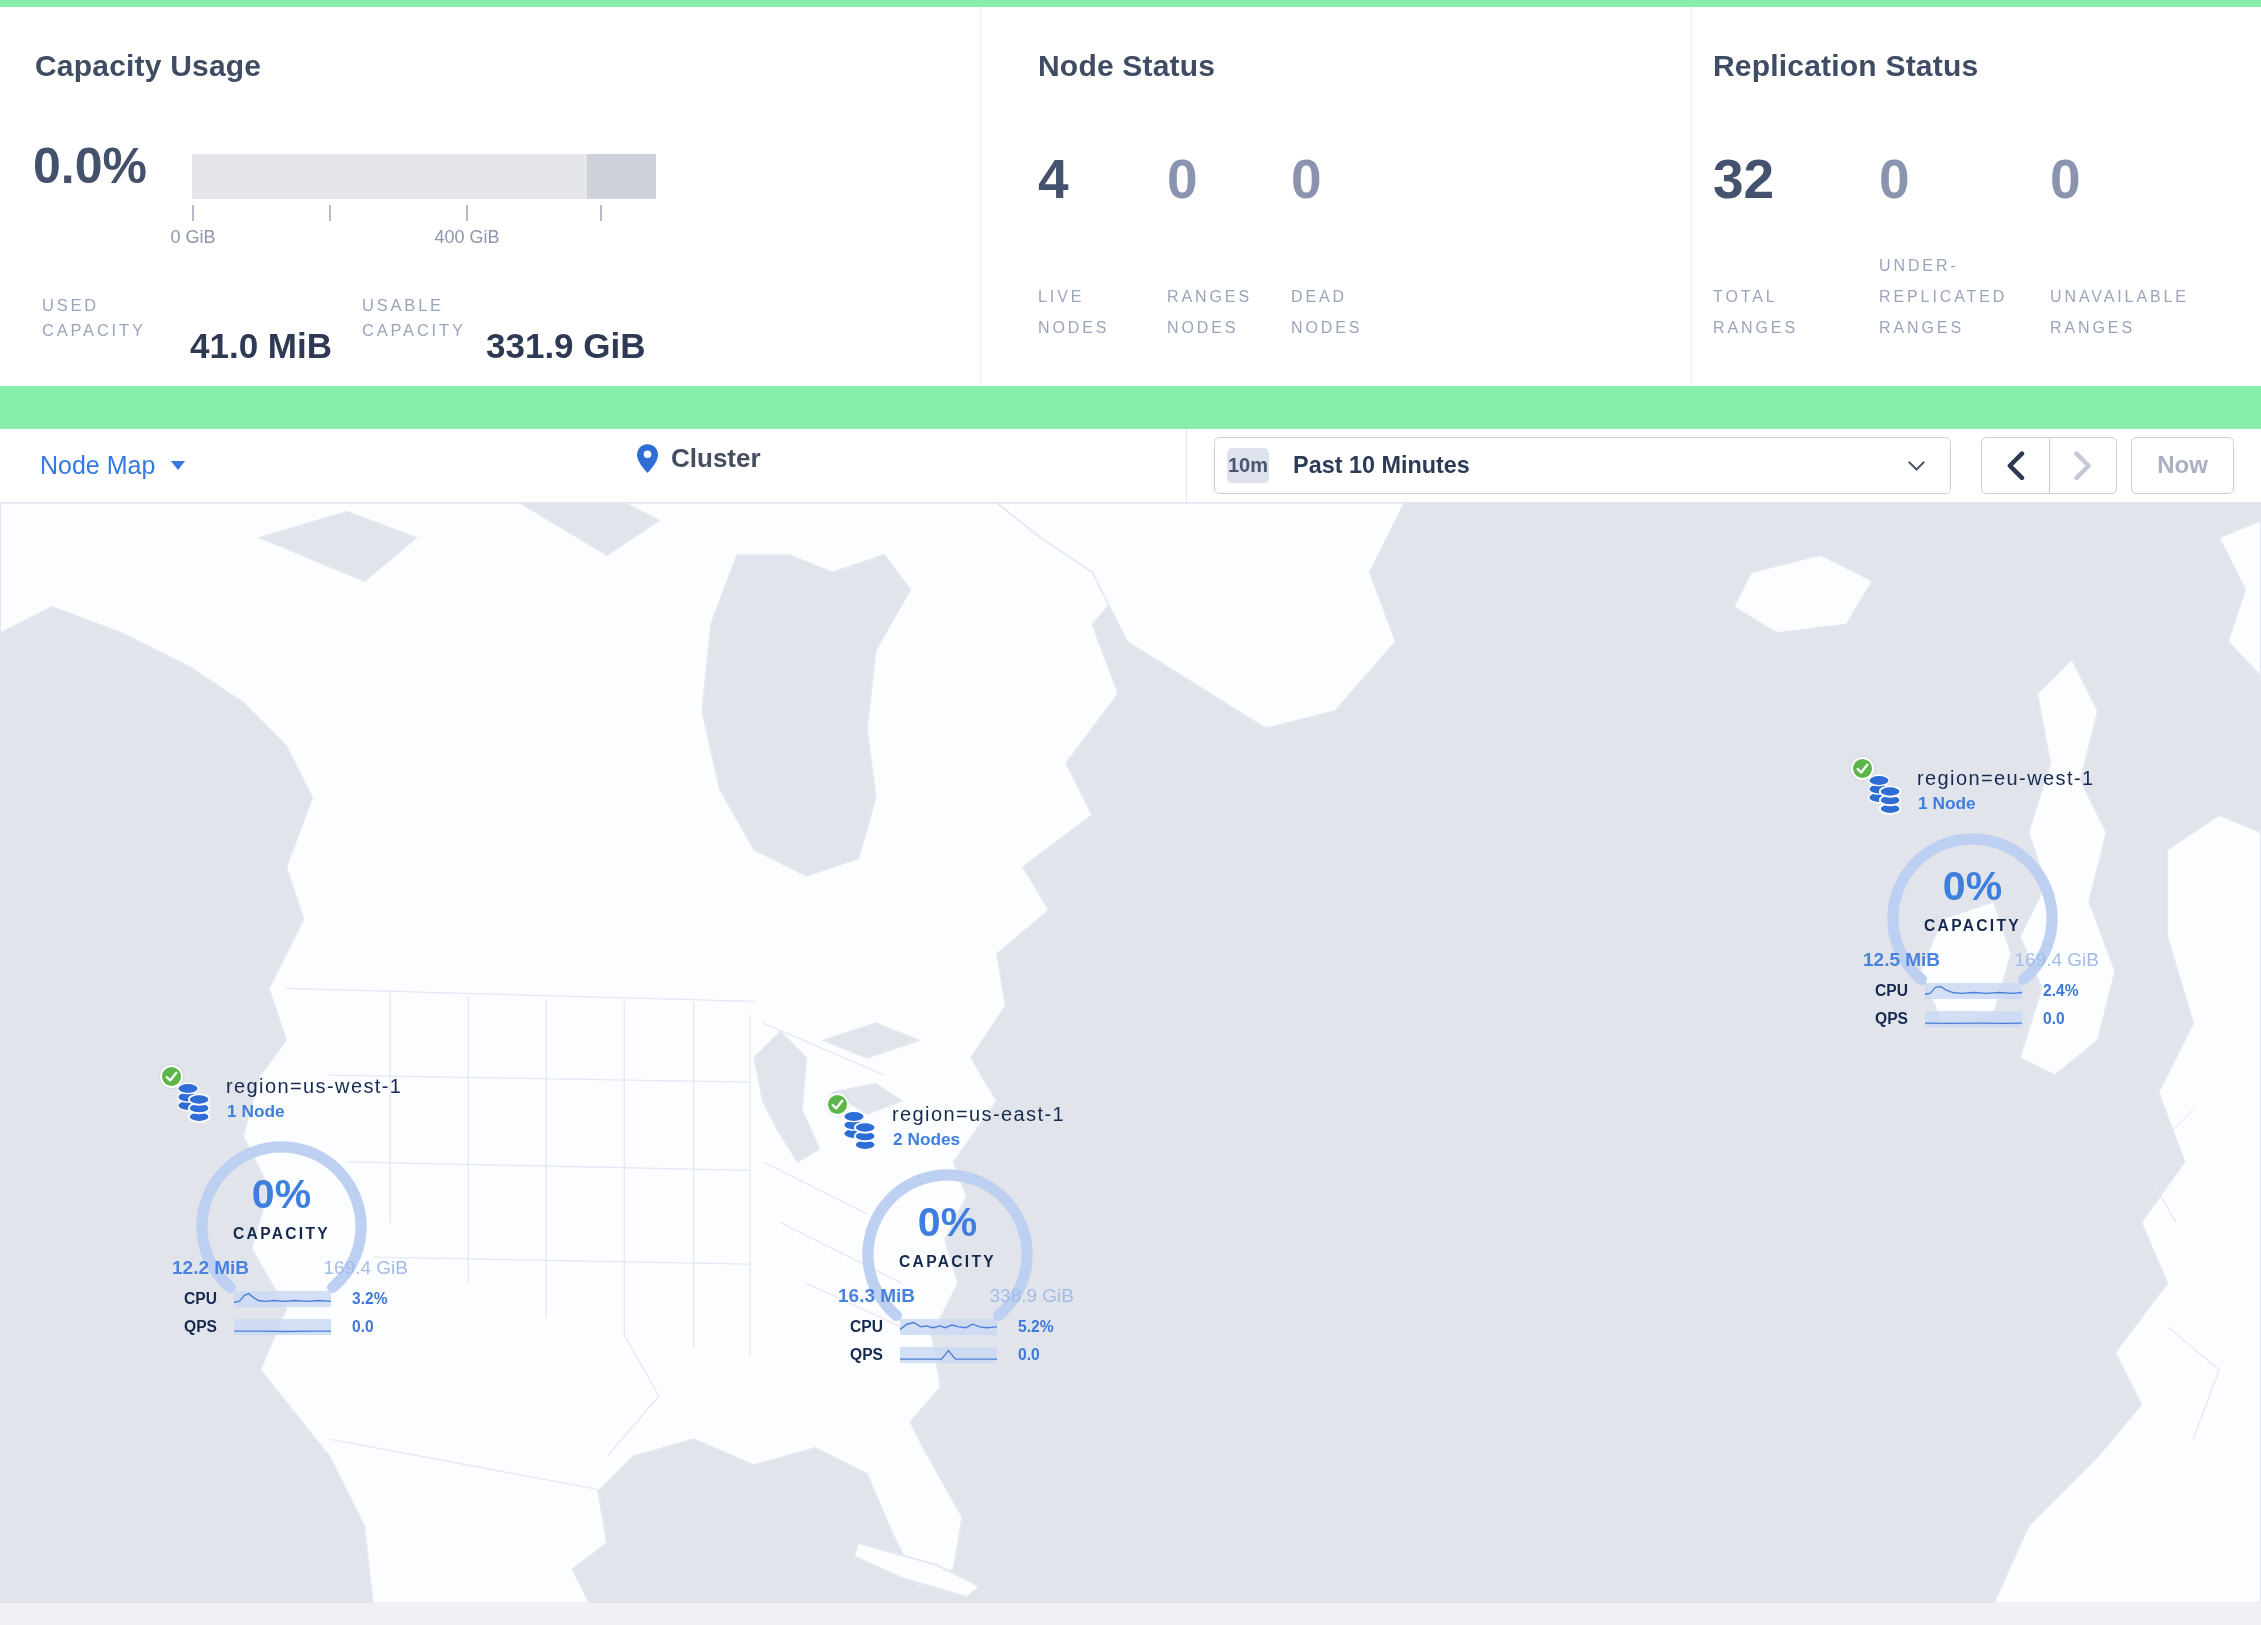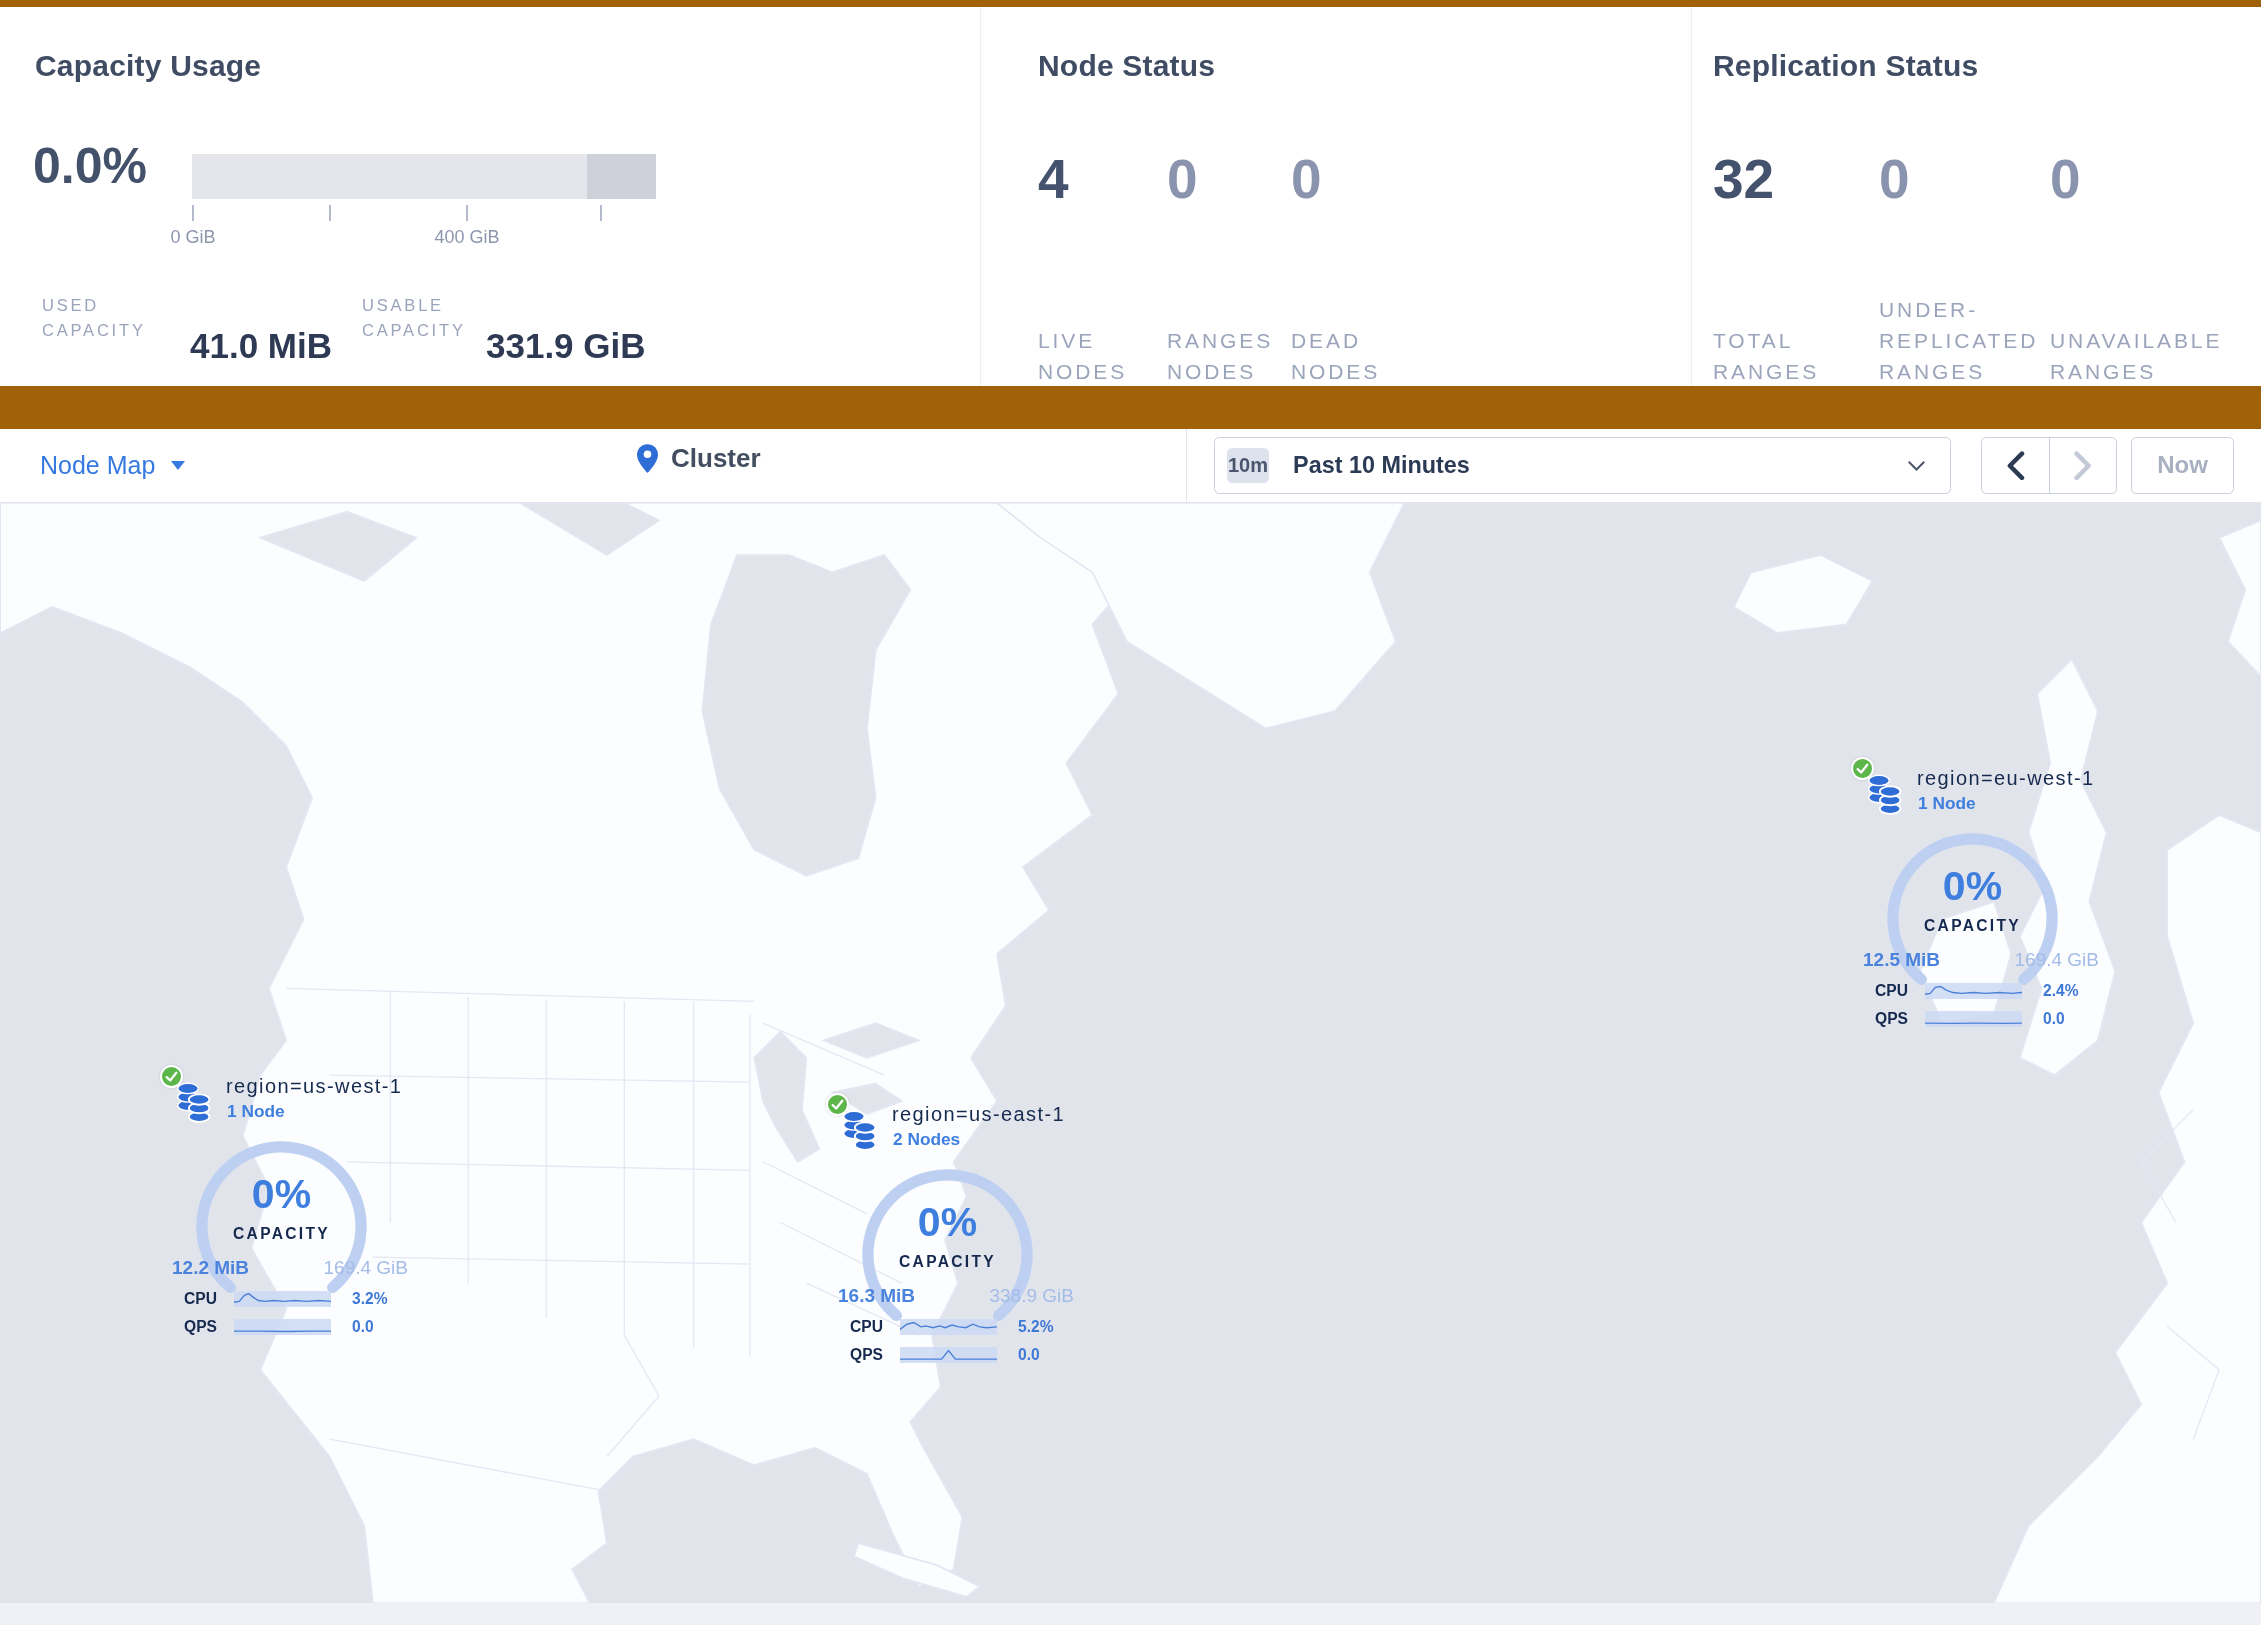--- a/index.html
+++ b/index.html
@@ -1,18 +1,18 @@
 <!DOCTYPE html>
 <html style="font-size:14px"><head>
 <meta charset="utf-8">
 <style>
   * { margin:0; padding:0; box-sizing:border-box; }
   html,body { width:2261px; height:1626px; }
   body { font-family:"Liberation Sans","DejaVu Sans",sans-serif; background:#eef0f5; }
-  #app { position:relative; width:2261px; height:1626px; overflow:hidden; background:#a16207; }
+  #app { position:relative; width:2261px; height:1626px; overflow:hidden; background:#86efac; }
 
   
   #summary { position:absolute; left:0; top:7px; width:2261px; height:379px; background:#fff; display:flex; }
   .panel { position:relative; height:100%; }
   #panel-capacity { width:980px; }
   #panel-nodes { width:711px; border-left:0.9px solid #eceef3; }
   #panel-replication { flex:1; border-left:0.9px solid #eceef3; }
   .panel-title { position:absolute; top:42px; left:35px; font-size:30px; font-weight:700; color:#3f4c63; letter-spacing:0.2px; }
   #panel-nodes .panel-title { left:57px; }
   #panel-replication .panel-title { left:21px; }
@@ -21,21 +21,21 @@
   .cap-bar { position:absolute; left:192px; top:147px; width:464px; height:45px; background:#e4e6eb; }
   .cap-bar .nonusable { position:absolute; right:0; top:0; width:69px; height:45px; background:#ced1d9; }
   .tick { position:absolute; top:198px; width:1.7px; height:15.6px; background:#b3bac9; }
   .tick-label { position:absolute; top:220px; font-size:18px; color:#8d96ac; transform:translateX(-50%); }
 
   .kv-label { position:absolute; font-size:16.5px; letter-spacing:2.8px; color:#9aa4ba; line-height:25px; }
   .kv-value { position:absolute; font-size:35px; font-weight:700; color:#2e3a54; }
 
   .stat-value { position:absolute; top:140px; font-size:55px; font-weight:600; color:#44526d; }
   .stat-value.dim { color:#8b94ae; }
-  .stat-label { position:absolute; font-size:21px; letter-spacing:2.9px; color:#9aa4ba; line-height:31px;margin-top:44px; }
+  .stat-label { position:absolute; font-size:16px; letter-spacing:2.9px; color:#9aa4ba; line-height:31px; }
 
   
   #toolbar { position:absolute; left:0; top:429px; width:2261px; height:74px; background:#fff; border-bottom:0.9px solid #e2e5ec; }
   #view-select { position:absolute; left:40px; top:0; height:73px; display:flex; align-items:center; gap:15.6px; cursor:pointer; }
   #view-select .label { font-size:25px; font-weight:500; color:#3579e1; }
   .caret-down { width:0; height:0; border-left:7.8px solid transparent; border-right:7.8px solid transparent; border-top:9.5px solid #3579e1; }
   #breadcrumb { position:absolute; left:637px; top:0; height:58px; display:flex; align-items:center; gap:13px; cursor:pointer; }
   #breadcrumb .label { font-size:26px; font-weight:600; color:#434e60; }
   #toolbar .vdivider { position:absolute; left:1186px; top:0; width:0.9px; height:73px; background:#e2e5ec; }
   #time-select { position:absolute; left:1214px; top:7.8px; width:737px; height:57px; border:0.9px solid #c9cfdb; border-radius:5.2px; background:#fff; display:flex; align-items:center; cursor:pointer; }

